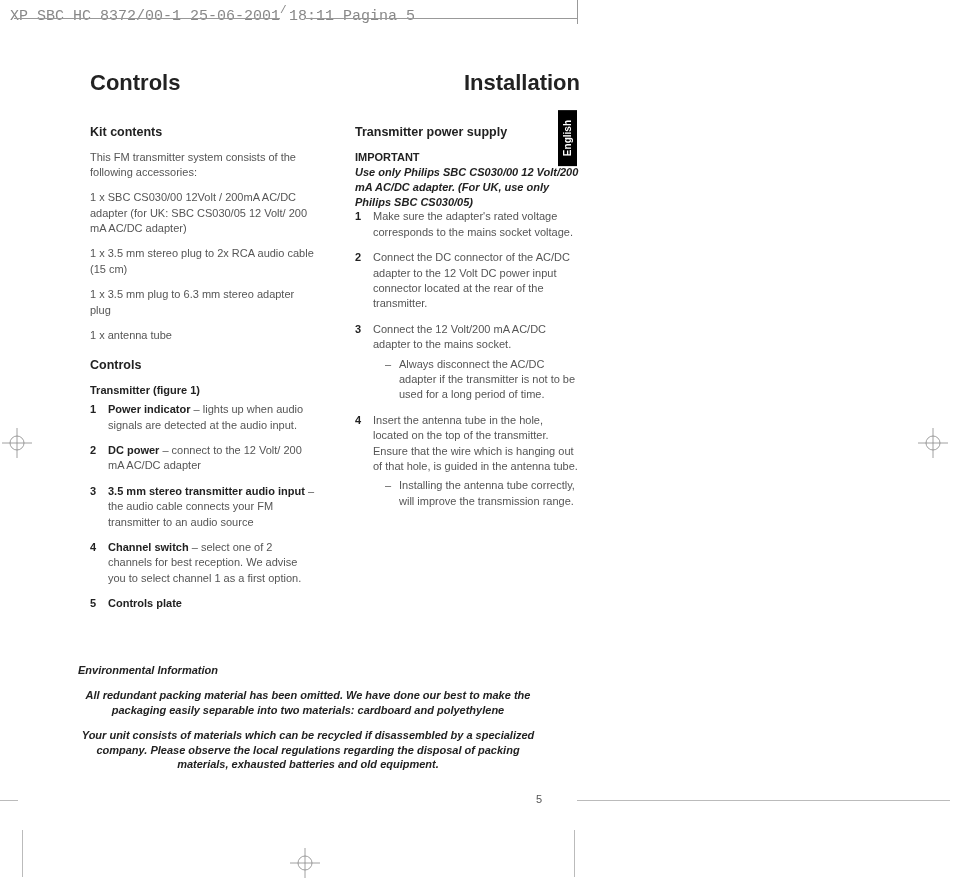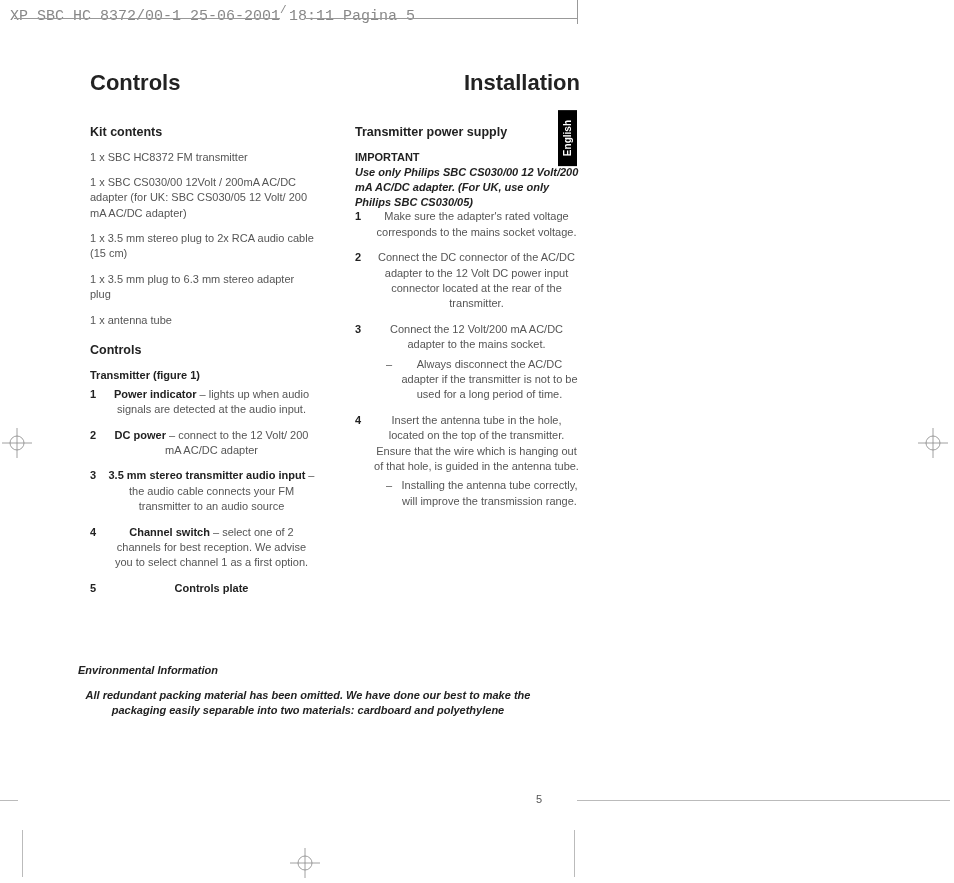--- a/index.html
+++ b/index.html
@@ -91,21 +91,21 @@
     font-size: 11px;
   }
   .important { font-weight: bold; color: #222; font-size: 11px; }
   .important-desc { font-weight: bold; font-style: italic; color: #222; font-size: 11px; line-height:1.35;}
   .numlist {
     display: flex;
     gap: 8px;
     margin-bottom: 10px;
   }
   .numlist .n { font-weight: bold; color: #222; min-width: 10px; }
-  .numlist .t { flex: 1; text-align: center; }
+  .numlist .t { flex: 1; }
   .bold { font-weight: bold; color: #222; }
   .sublist {
     margin: 4px 0 0 12px;
   }
   .sublist-row { display: flex; gap: 6px; }
   .sublist-row .dash { min-width: 8px; }
 
   .lang-tab {
     position: absolute;
     top: 110px;
@@ -191,21 +191,21 @@
 
 <div class="content">
   <div class="headings">
     <h1>Controls</h1>
     <h1>Installation</h1>
   </div>
 
   <div class="columns">
     <div class="col">
       <h2>Kit contents</h2>
-      <p>1 x SBC HC8372 FM transmitter</p>
+      <p>This FM transmitter system consists of the following accessories:</p>
       <p>1 x SBC CS030/00 12Volt / 200mA AC/DC adapter (for UK: SBC CS030/05 12 Volt/ 200 mA AC/DC adapter)</p>
       <p>1 x 3.5 mm stereo plug to 2x RCA audio cable (15 cm)</p>
       <p>1 x 3.5 mm plug to 6.3 mm stereo adapter plug</p>
       <p>1 x antenna tube</p>
 
       <h2 style="margin-top:14px;">Controls</h2>
       <div class="subhead">Transmitter (figure 1)</div>
 
       <div id="controls-list">
           <div class="numlist">
@@ -264,15 +264,16 @@
               </div></div>
           </div>
         </div>
     </div>
   </div>
 </div>
 
 <div class="env-info">
   <div class="title">Environmental Information</div>
   <p>All redundant packing material has been omitted. We have done our best to make the packaging easily separable into two materials: cardboard and polyethylene</p>
+  <p>Your unit consists of materials which can be recycled if disassembled by a specialized company. Please observe the local regulations regarding the disposal of packing materials, exhausted batteries and old equipment.</p>
 </div>
 
 <div class="page-num">5</div>
 
 </body></html>

